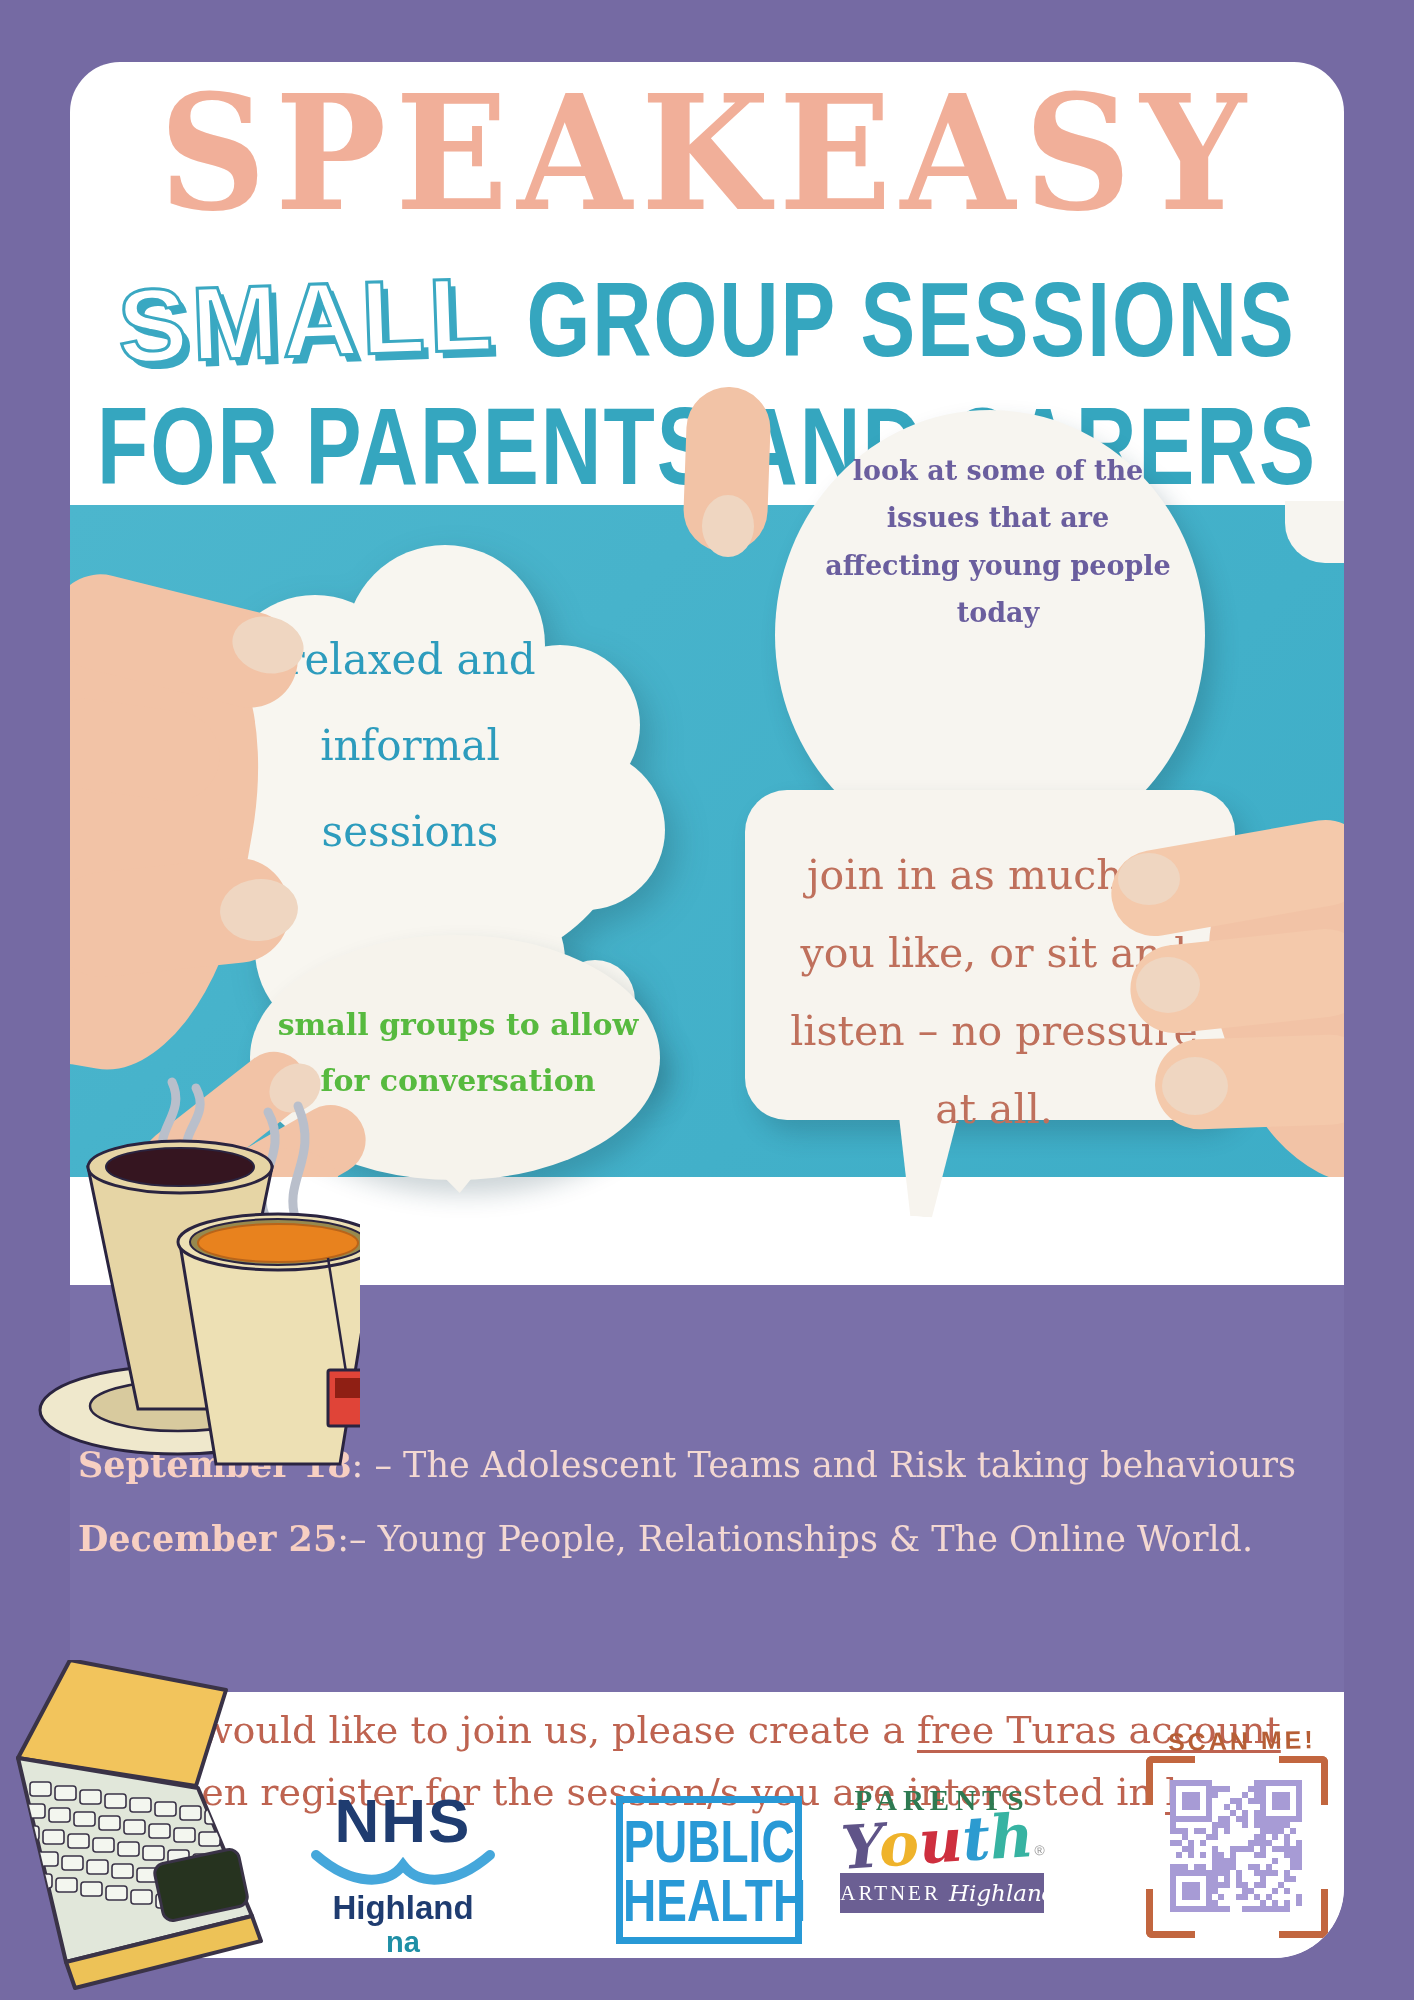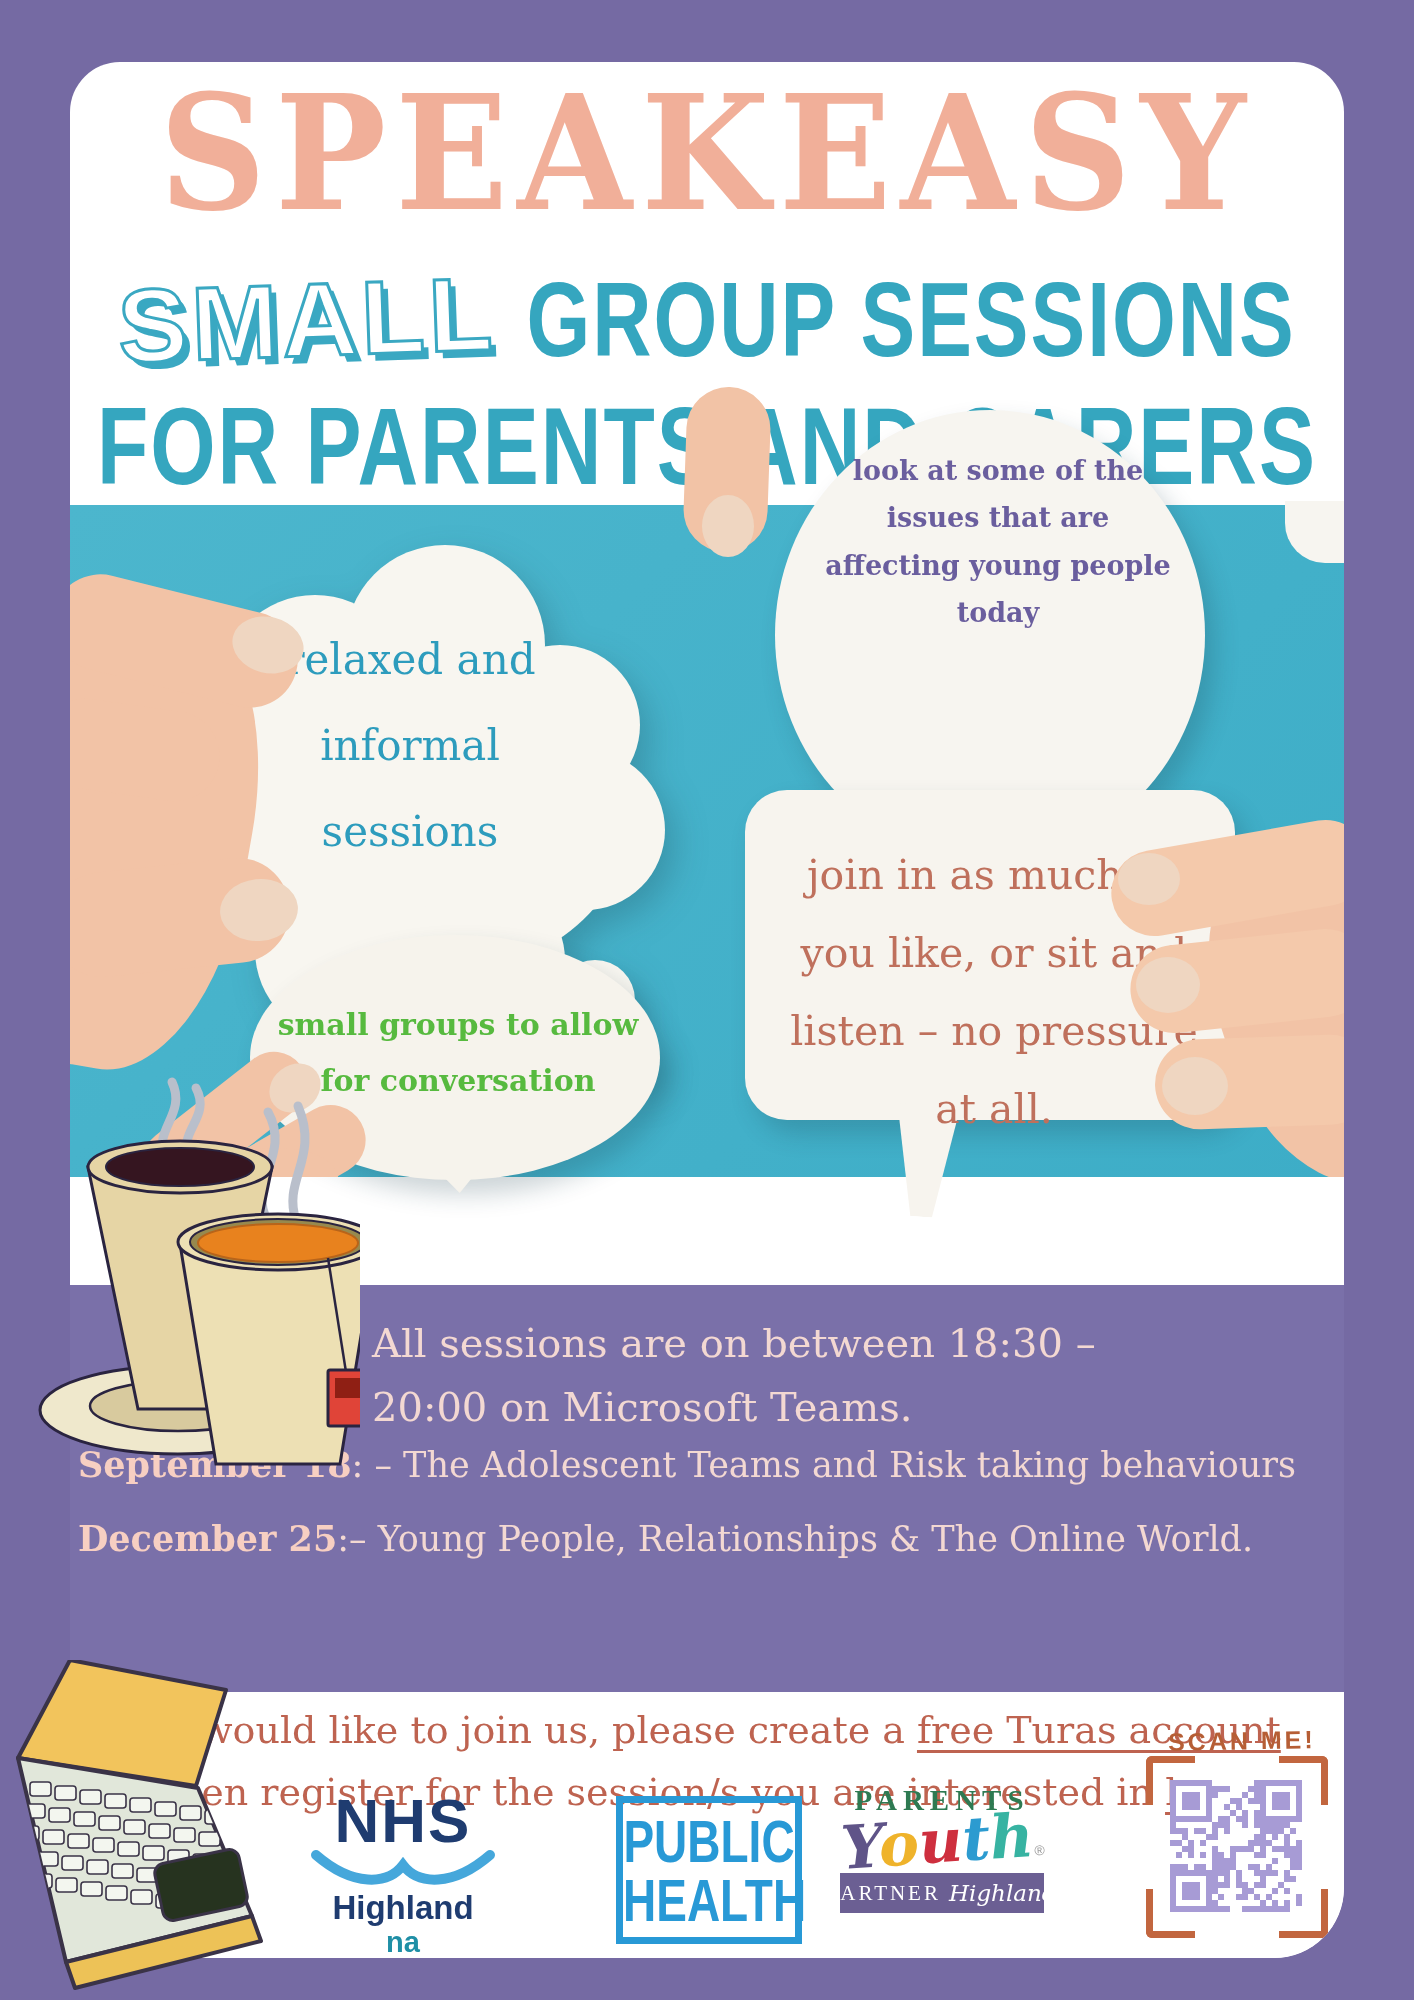--- a/index.html
+++ b/index.html
@@ -173,21 +173,20 @@
       <div class="nail" style="left:1092px;top:552px;width:66px;height:58px;"></div>
     </div>
 
     <div class="fingerTopLayer">
       <div class="skin" style="left:615px;top:-118px;width:84px;height:165px;border-radius:42px;transform:rotate(2deg);"></div>
       <div class="nail" style="left:632px;top:-10px;width:52px;height:62px;"></div>
     </div>
 
 
     <div class="purpleSec">
-      <div class="intro">All sessions are on between 18:30 – 20:00 on Microsoft Teams.</div>
       <div class="sessions">
         <div><b>September 18</b><span>: – The Adolescent Teams and Risk taking behaviours</span></div>
         <div><b>December 25</b><span>:– Young People, Relationships &amp; The Online World.</span></div>
       </div>
     </div>
 
     <div class="footer">
       <div class="cta">
         <span>If you would like to join us, please create a </span><span class="lk">free Turas account</span><span> and then register for the session/s you are interested in </span><span class="lk2">here</span>
       </div>

